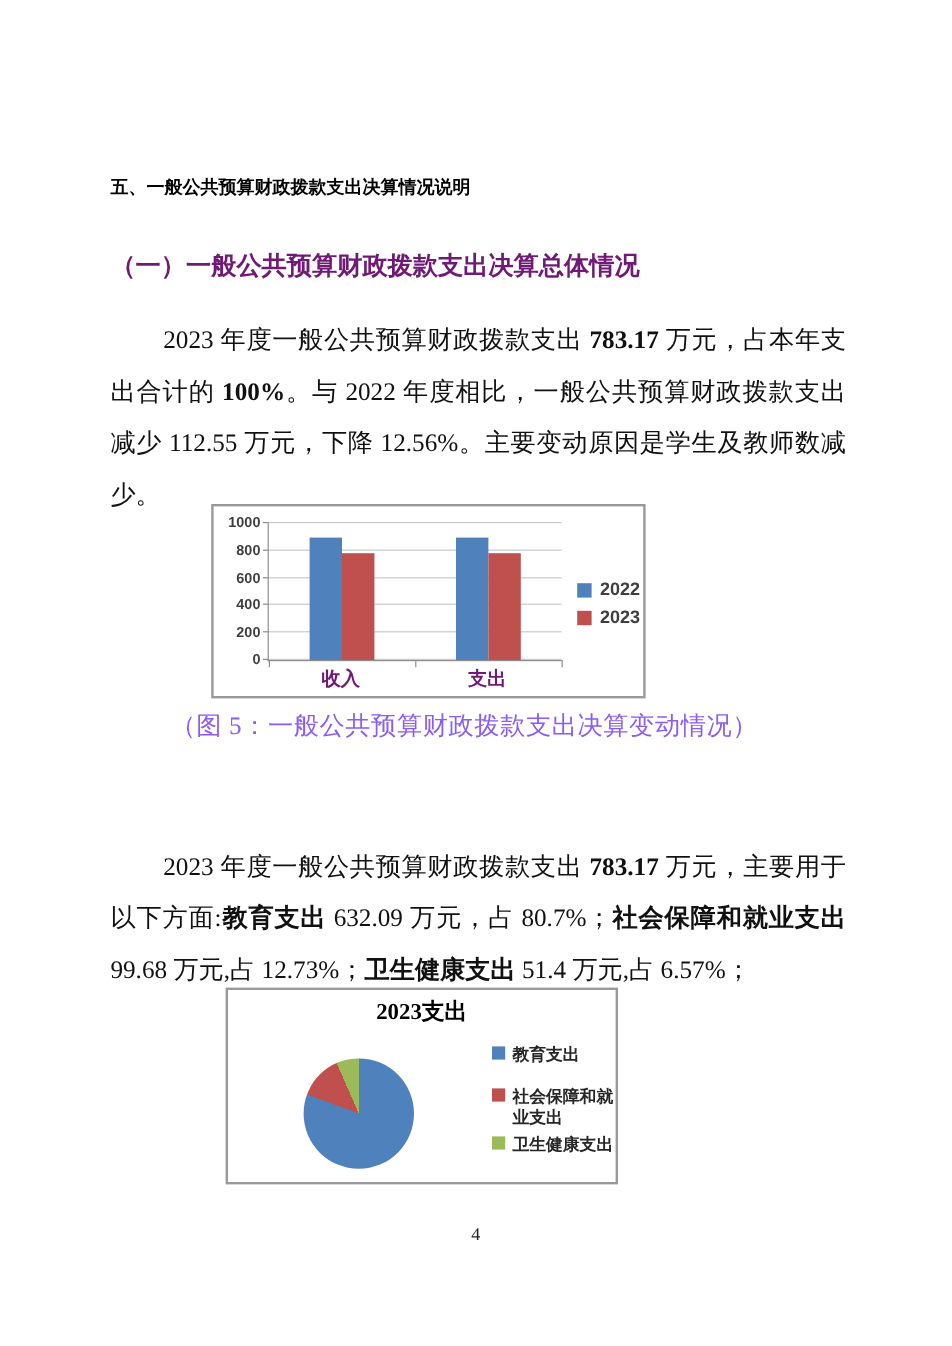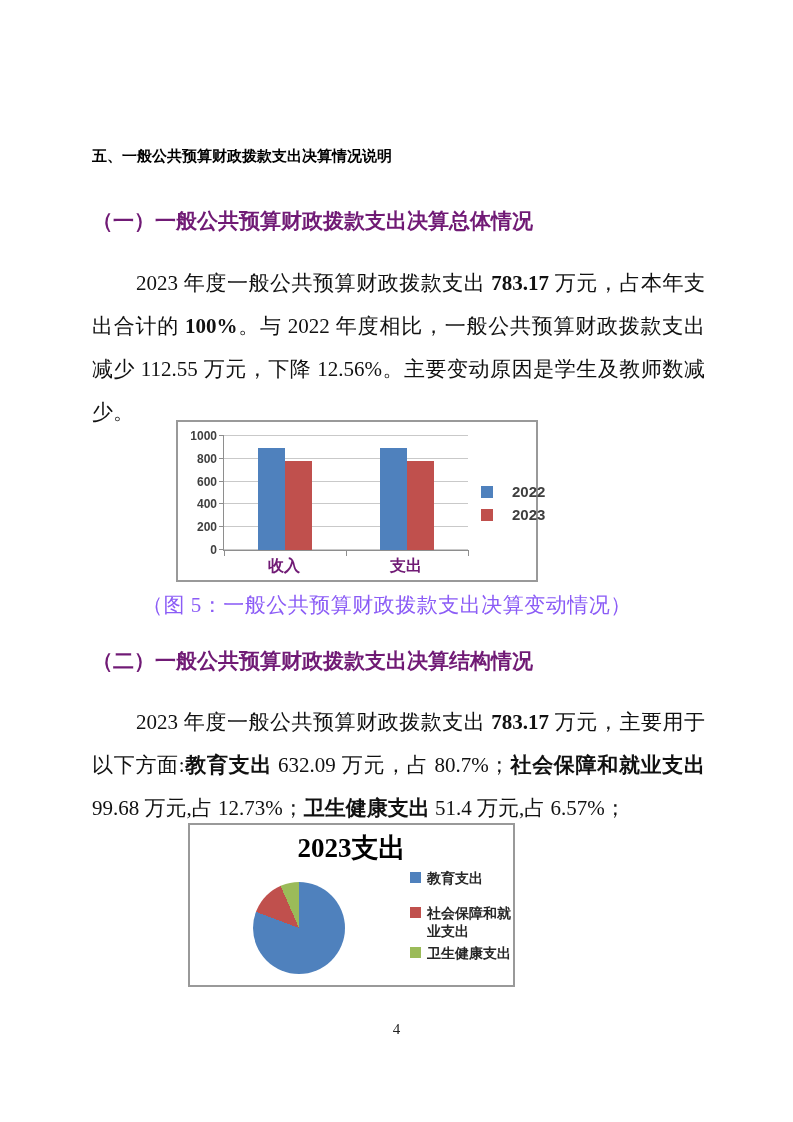--- a/index.html
+++ b/index.html
@@ -35,30 +35,30 @@
     font-family:"Liberation Sans", sans-serif; font-size:12px; font-weight:bold; color:#3f3f3f; line-height:15px;
   }
   .xtick { position:absolute; bottom:-6px; width:1px; height:6px; background:#8e8e8e; }
   .bar-groups { position:absolute; left:0; top:0; width:100%; height:100%; display:flex; z-index:2; }
   .bar-group { flex:1; display:flex; align-items:flex-end; justify-content:center; }
   .bar { width:27px; }
   .bar-xlabels { position:absolute; left:45px; top:134px; width:244px; display:flex; }
   .xlabel { flex:1; text-align:center; font-family:"Liberation Sans", sans-serif; font-size:16px; font-weight:bold; color:#701a75; }
   .bar-legend { position:absolute; left:303px; top:62px; display:flex; flex-direction:column; gap:8px; }
   .legend-item {
-    display:flex; align-items:center; gap:19px;
+    display:flex; align-items:center; gap:7px;
     font-family:"Liberation Sans", sans-serif; font-size:15px; font-weight:bold; color:#3f3f3f; line-height:15px;
   }
   .legend-swatch { width:12px; height:12px; flex:0 0 auto; display:inline-block; }
 
   .caption { position:absolute; left:142px; top:591px; font-size:21px; letter-spacing:0.5px; color:#8b5cf6; white-space:nowrap; }
 
   
   #pie-chart { left:188px; top:823px; width:327px; height:164px; }
-  .pie-title { position:absolute; left:0; top:5px; width:100%; text-align:center; font-size:27px; font-weight:bold; color:#000; }
+  .pie-title { position:absolute; left:0; top:5px; width:100%; text-align:center; font-size:19px; font-weight:bold; color:#000; }
   .pie-graphic { position:absolute; left:63px; top:57px; width:92px; height:92px; border-radius:50%; }
   .pie-legend { position:absolute; left:220px; top:44px; width:104px; display:flex; flex-direction:column; }
   .pie-legend .legend-item { align-items:flex-start; font-size:14px; line-height:18px; gap:6px; color:#262626; }
   .pie-legend .legend-swatch { width:11px; height:11px; margin-top:3px; }
   .pie-legend .legend-item:nth-child(1) { margin-bottom:17px; }
   .pie-legend .legend-item:nth-child(2) { margin-bottom:4px; }
 
   .page-number { position:absolute; left:0; top:1021px; width:100%; text-align:center; font-size:15px; color:#222; }
 </style>
 </head>
@@ -111,21 +111,20 @@
         </div>
         <div class="legend-item">
           <span class="legend-swatch" style="background: rgb(192, 80, 77);"></span>
           <span>2023</span>
         </div>
       </div>
   </div>
 
   <div class="caption">（图 5：一般公共预算财政拨款支出决算变动情况）</div>
 
-  <h2 class="h2 h2b">（二）一般公共预算财政拨款支出决算结构情况</h2>
 
   <p class="para para2"><span>2023 年度一般公共预算财政拨款支出 </span><span class="b">783.17</span><span> 万元，主要用于以下方面:</span><span class="b">教育支出</span><span> 632.09 万元，占 80.7%；</span><span class="b">社会保障和就业支出</span><span> 99.68 万元,占 12.73%；</span><span class="b">卫生健康支出</span><span> 51.4 万元,占 6.57%；</span></p>
 
   <div class="chart-box" id="pie-chart">
     <div class="pie-title">2023支出</div>
     <div class="pie-graphic" style="background: conic-gradient(rgb(79, 129, 189) 0deg, rgb(79, 129, 189) 290.52deg, rgb(192, 80, 77) 290.52deg, rgb(192, 80, 77) 336.35deg, rgb(155, 187, 89) 336.35deg, rgb(155, 187, 89) 360deg);"></div>
     <div class="pie-legend">
         <div class="legend-item">
           <span class="legend-swatch" style="background: rgb(79, 129, 189);"></span>
           <span>教育支出</span>

